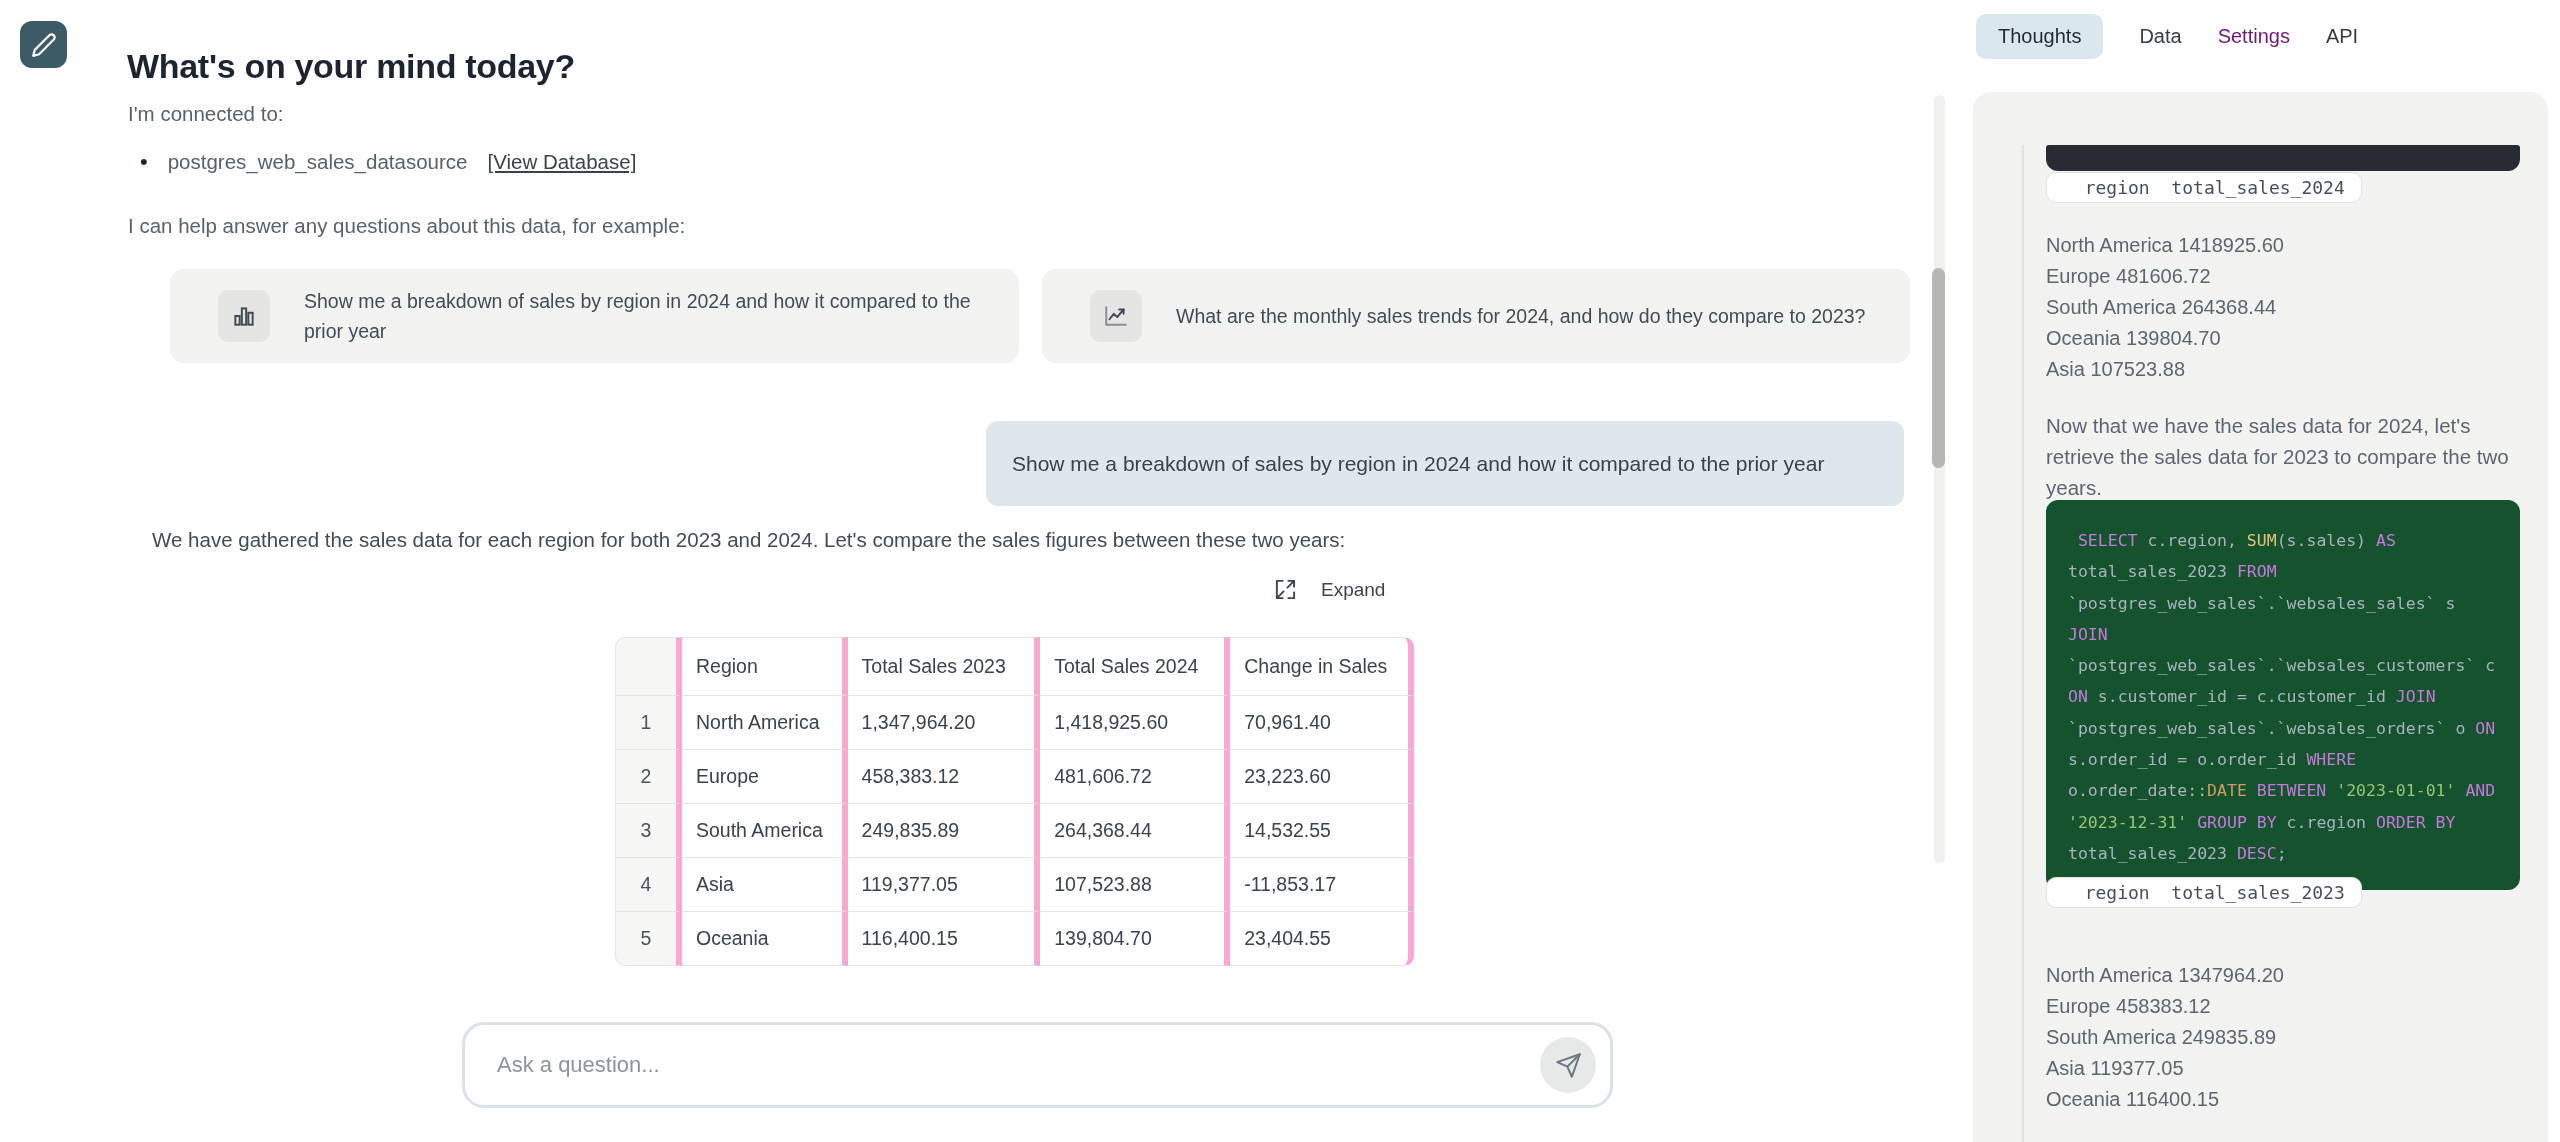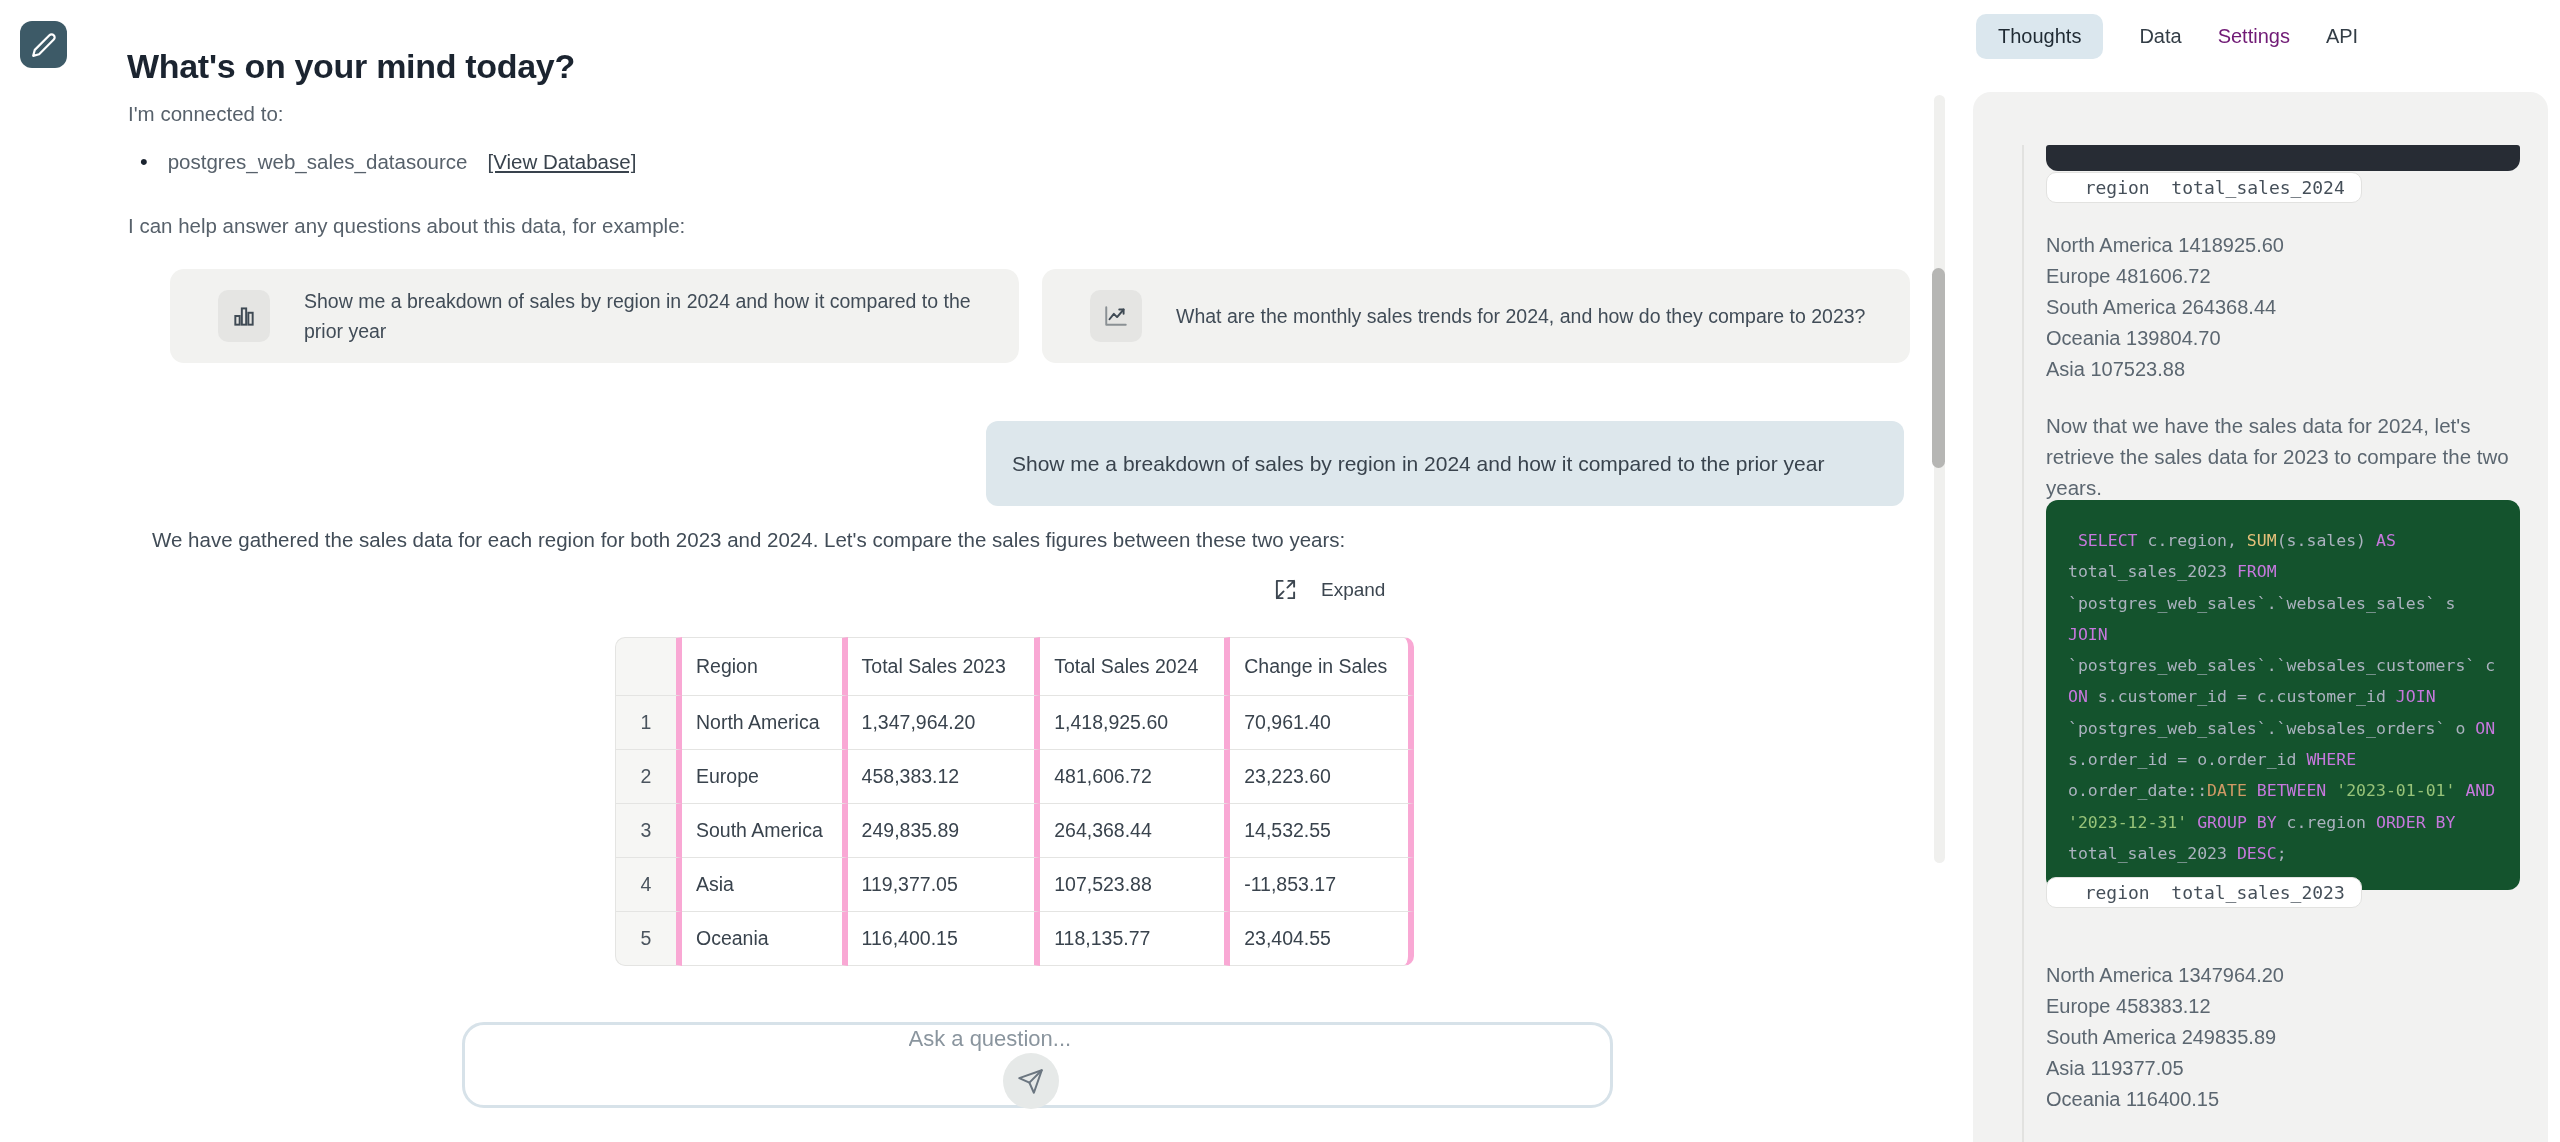--- a/index.html
+++ b/index.html
@@ -40,21 +40,21 @@
   .sales-table td{height:53px;}
   .sales-table th:first-child,.sales-table td:first-child{border-left:1px solid #e4e4e2;background:#f6f6f4;
                width:35px;text-align:center;color:#4a545e;}
   .sales-table tr:first-child th:first-child{border-top-left-radius:10px;}
   .sales-table tr:first-child th:last-child{border-top-right-radius:10px;}
   .sales-table tr:last-child td:first-child{border-bottom-left-radius:10px;}
   .sales-table tr:last-child td:last-child{border-bottom-right-radius:10px;}
   .col-region{width:140px;} .col-s23{width:165px;} .col-s24{width:162px;} .col-chg{width:158px;}
 
   .composer{position:absolute;left:462px;top:1022px;width:1151px;height:86px;border-radius:22px;
-            border:3px solid #d7e2e9;background:#fff;box-sizing:border-box;display:flex;align-items:center;flex-direction:column;}
+            border:3px solid #d7e2e9;background:#fff;box-sizing:border-box;display:flex;align-items:center;}
   .composer input{flex:1;border:none;outline:none;background:transparent;margin-left:30px;
             font-size:22px;color:#39434d;font-family:"Liberation Sans",sans-serif;}
   .composer input::placeholder{color:#8a959e;}
   .send-btn{width:56px;height:56px;border-radius:50%;background:#e6e9e8;border:none;margin-right:14px;
             display:flex;align-items:center;justify-content:center;cursor:pointer;flex:0 0 56px;}
 
   .scroll-track{position:absolute;left:1934px;top:95px;width:11px;height:768px;background:#f0f0ee;border-radius:6px;}
   .scroll-thumb{position:absolute;left:1932px;top:268px;width:13px;height:200px;background:#b6b6b4;border-radius:7px;cursor:pointer;}
 
   
@@ -175,21 +175,21 @@
           <td>4</td>
           <td>Asia</td>
           <td>119,377.05</td>
           <td>107,523.88</td>
           <td>-11,853.17</td>
         </tr>
         <tr>
           <td>5</td>
           <td>Oceania</td>
           <td>116,400.15</td>
-          <td>118,135.77</td>
+          <td>139,804.70</td>
           <td>23,404.55</td>
         </tr>
       </tbody>
   </table>
 
   <div class="composer">
     <input type="text" value="" placeholder="Ask a question..." style="">
     <button class="send-btn">
       <span>
         <svg width="27" height="27" viewBox="0 0 24 24" fill="none" stroke="#6b7680" stroke-width="1.8" stroke-linecap="round" stroke-linejoin="round">

